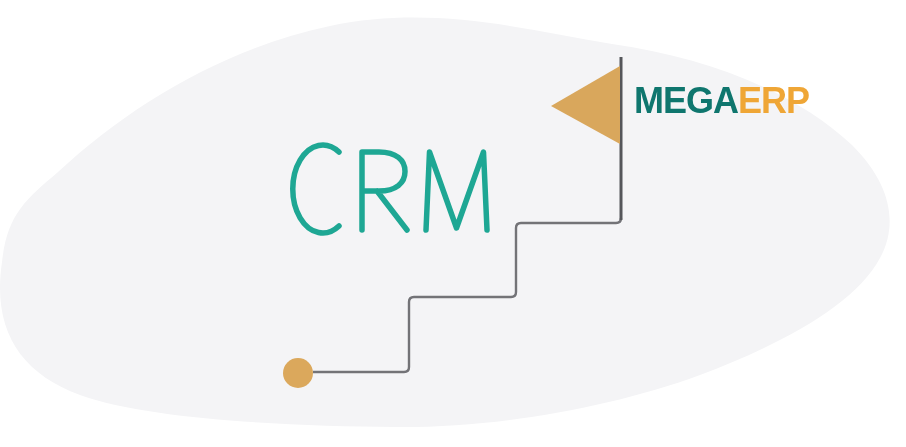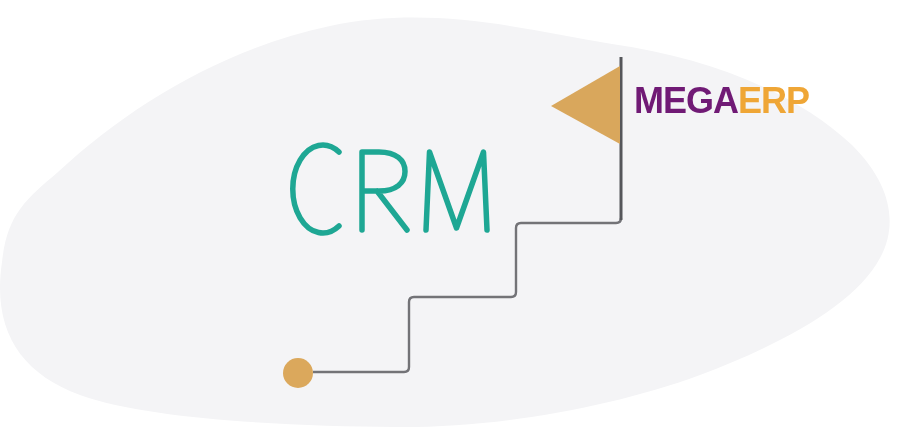--- a/index.html
+++ b/index.html
@@ -2,21 +2,21 @@
 <html><head>
 <meta charset="utf-8">
 <style>
   html,body{margin:0;padding:0;background:#ffffff;font-family:"Liberation Sans",sans-serif;}
   .stage{position:relative;width:906px;height:447px;overflow:hidden;background:#ffffff;}
   svg.layer{position:absolute;left:0;top:0;width:906px;height:447px;display:block;}
   .crm-title{position:absolute;left:280px;top:140px;width:220px;height:100px;}
   .sr-only{position:absolute;width:1px;height:1px;overflow:hidden;clip-path:inset(50%);white-space:nowrap;}
   .logo{position:absolute;left:634px;top:83px;font-weight:700;font-size:36px;
         letter-spacing:-1px;line-height:1;white-space:nowrap;}
-  .logo .mega{color:#701a75;}
+  .logo .mega{color:#0f766e;}
   .logo .erp{color:#efa636;text-align:center;}
 </style>
 </head>
 <body>
 
 <div class="stage">
 
   <svg class="layer" viewBox="0 0 906 447" aria-hidden="true">
     <path d="M 58 172
              C 130 105, 225 48, 330 26

